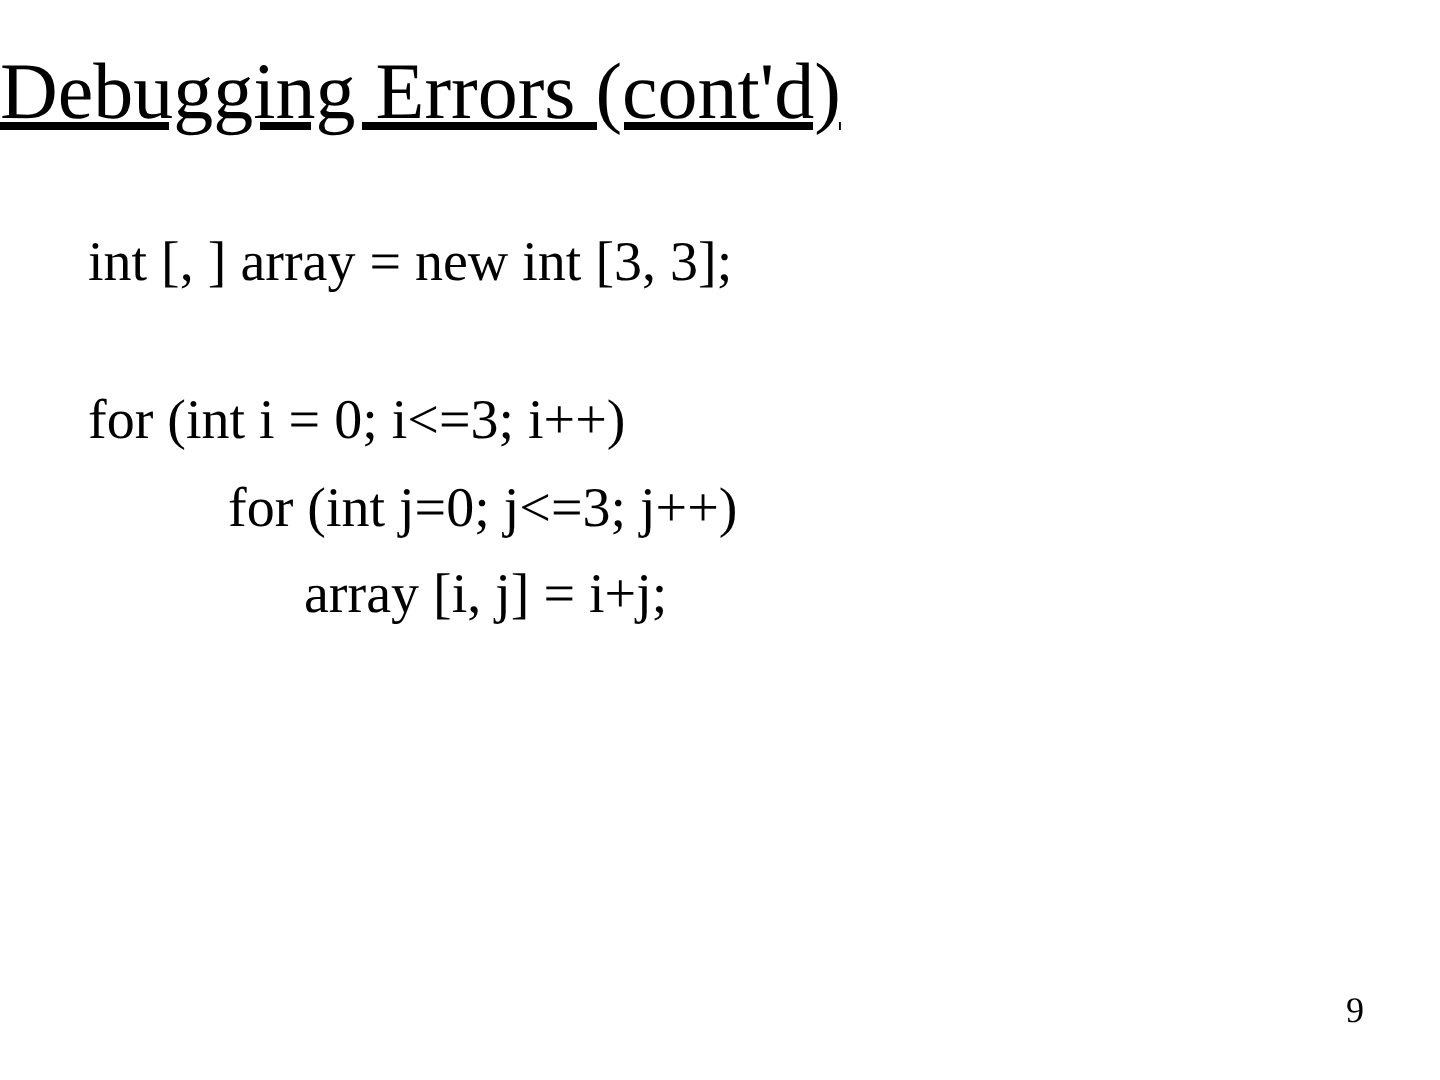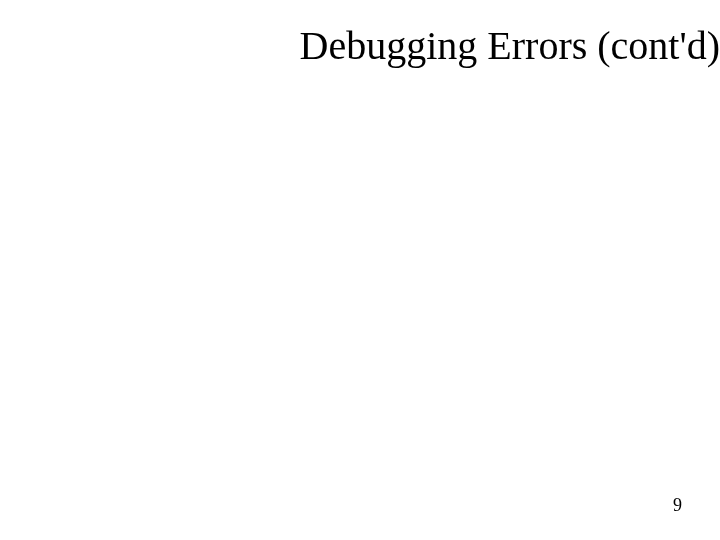--- a/index.html
+++ b/index.html
@@ -15,23 +15,24 @@
     position: relative;
     width: 720px;
     height: 540px;
     box-sizing: border-box;
   }
   .title {
     position: absolute;
     top: 22px;
     left: 0;
     width: 100%;
-    text-align: right;
+    text-align: left;
     font-size: 40px;
     font-weight: 400;
+    text-decoration: underline;
   }
   .body {
     position: absolute;
     top: 110px;
     left: 44px;
     right: 44px;
     font-size: 28px;
     line-height: 1.55;
   }
   .line { white-space: pre; }
@@ -44,15 +45,22 @@
     right: 38px;
     font-size: 18px;
   }
 </style>
 </head>
 <body>
 
 <div class="slide">
   <div class="title">Debugging Errors (cont'd)</div>
 
+  <div class="body">
+    <div class="line">int [, ] array = new int [3, 3];</div>
+    <div class="gap"></div>
+    <div class="line">for (int i = 0; i&lt;=3; i++)</div>
+    <div class="line indent1">for (int j=0; j&lt;=3; j++)</div>
+    <div class="line indent2">array [i, j] = i+j;</div>
+  </div>
 
   <div class="pagenum">9</div>
 </div>
 
 </body></html>

